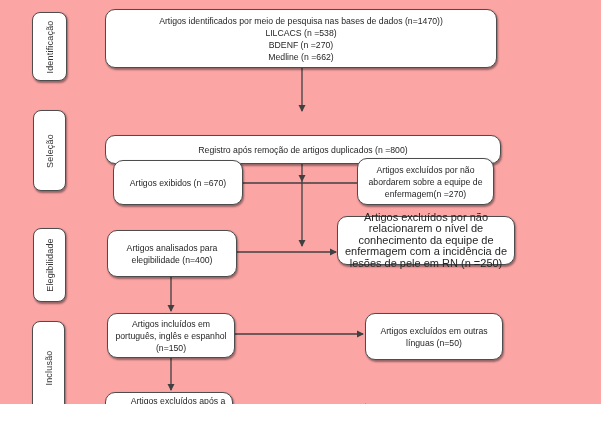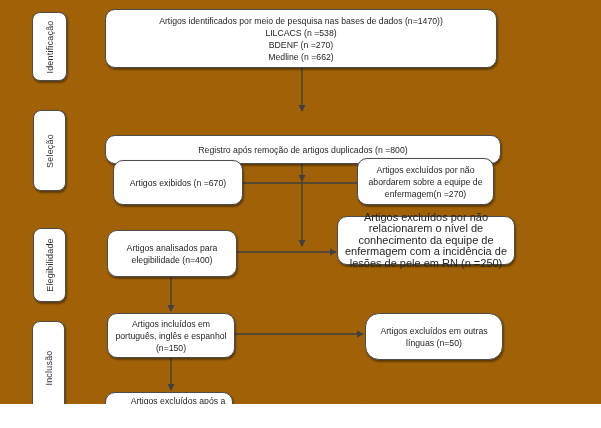--- a/index.html
+++ b/index.html
@@ -1,17 +1,17 @@
 <!DOCTYPE html>
 <html><head>
 <meta charset="utf-8">
 <style>
   html,body{margin:0;padding:0;background:#fff;}
   #canvas{
-    position:relative;width:601px;height:404px;background:#a16207;
+    position:relative;width:601px;height:404px;background:#fca5a5;
     font-family:"Liberation Sans","DejaVu Sans",sans-serif;
     color:#262626;overflow:hidden;
   }
   .box{
     position:absolute;background:#ffffff;border:1.5px solid #4d4d4d;
     border-radius:10px;box-sizing:border-box;
     display:flex;align-items:center;justify-content:center;text-align:center;
     font-size:8.7px;line-height:12px;color:#262626;
     box-shadow:1px 1.5px 2px rgba(0,0,0,0.40);
     padding:2px 4px;z-index:2;
@@ -106,21 +106,21 @@
   </div>
 
   <div class="box" style="left:337px;top:216px;width:178px;height:49px;font-size:11px;line-height:11.5px;">
     <span>Artigos excluídos por não relacionarem o nível de conhecimento da equipe de enfermagem com a incidência de lesões de pele em RN (n =250)</span>
   </div>
 
   <div class="box" style="left:107px;top:313px;width:128px;height:45px;">
     <span>Artigos  incluídos em português, inglês e espanhol (n=150)</span>
   </div>
 
-  <div class="box" style="left:365px;top:313px;width:138px;height:47px;border-radius:14px;">
+  <div class="box" style="left:365px;top:313px;width:138px;height:47px;">
     <span>Artigos excluídos em outras línguas (n=50)</span>
   </div>
 
   <div class="box left-align" style="left:105px;top:392px;width:128px;height:30px;">
     <span>Artigos excluídos após a leitura integra (n=88)</span>
   </div>
 
 
 </div>
 

